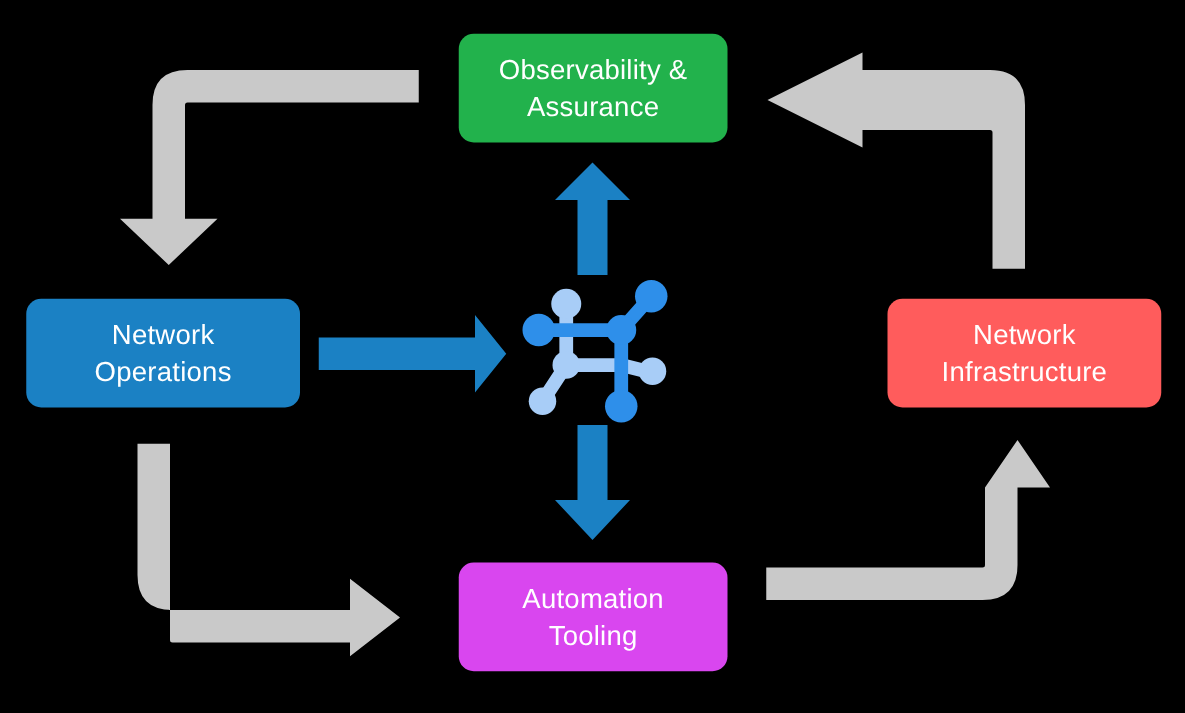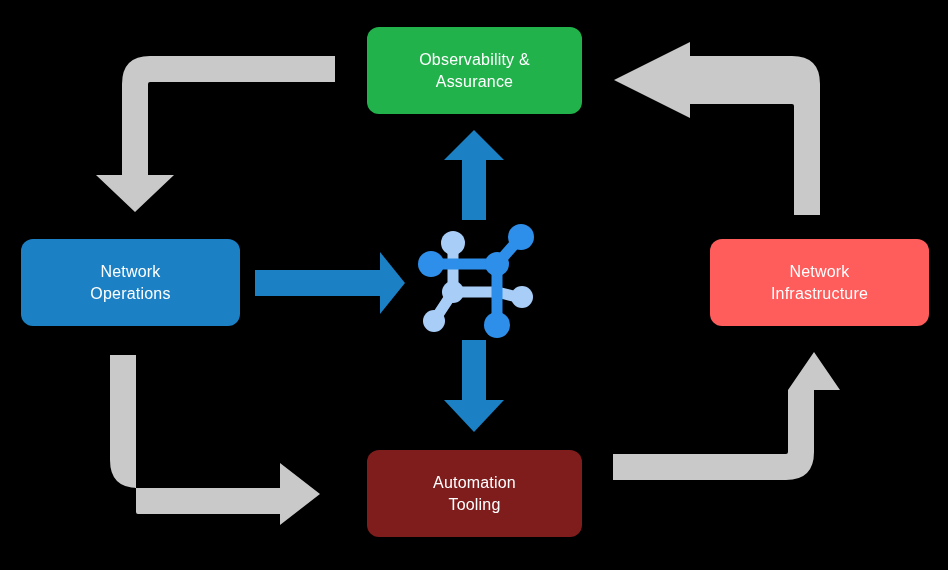--- a/index.html
+++ b/index.html
@@ -16,21 +16,21 @@
     font-family: "Liberation Sans", sans-serif;
   }
   .node-box {
     position: absolute;
     border-radius: 12px;
     display: flex;
     align-items: center;
     justify-content: center;
     text-align: center;
     color: #ffffff;
-    font-size: 16px;
+    font-size: 22px;
     line-height: 1.35;
     font-weight: 400;
     letter-spacing: 0.2px;
     box-sizing: border-box;
     padding: 6px 10px;
   }
   .node-label {
     white-space: pre-line;
     display: block;
   }
@@ -41,21 +41,21 @@
   #box-operations {
     left: 21px; top: 239px; width: 219px; height: 87px;
     background: #1B81C4;
   }
   #box-infrastructure {
     left: 710px; top: 239px; width: 219px; height: 87px;
     background: #FF5C5C;
   }
   #box-automation {
     left: 367px; top: 450px; width: 215px; height: 87px;
-    background: #7f1d1d;
+    background: #d946ef;
   }
   svg.layer {
     position: absolute;
     left: 0; top: 0;
     width: 948px;
     height: 570px;
     pointer-events: none;
   }
 </style>
 </head>

